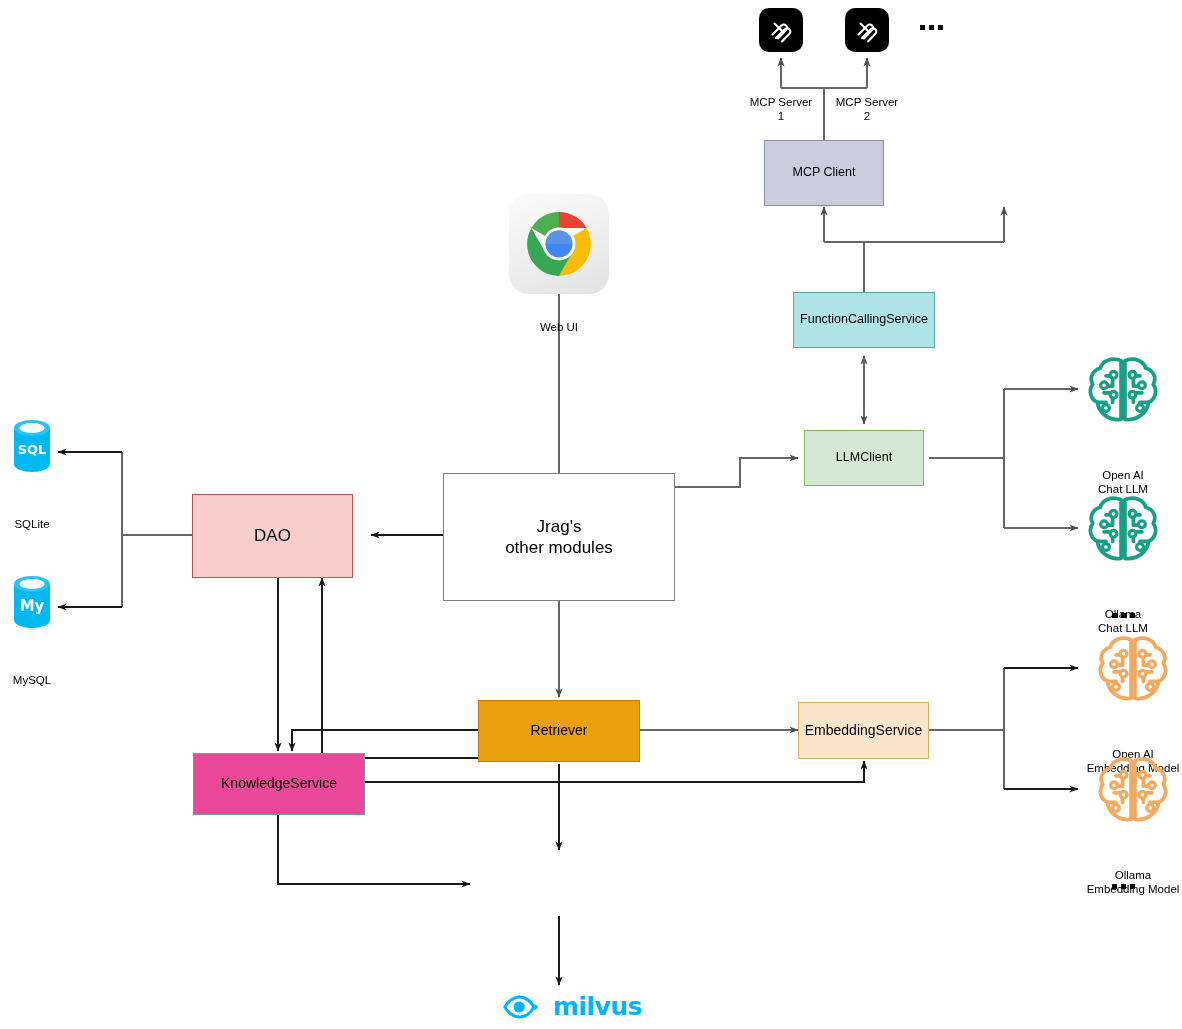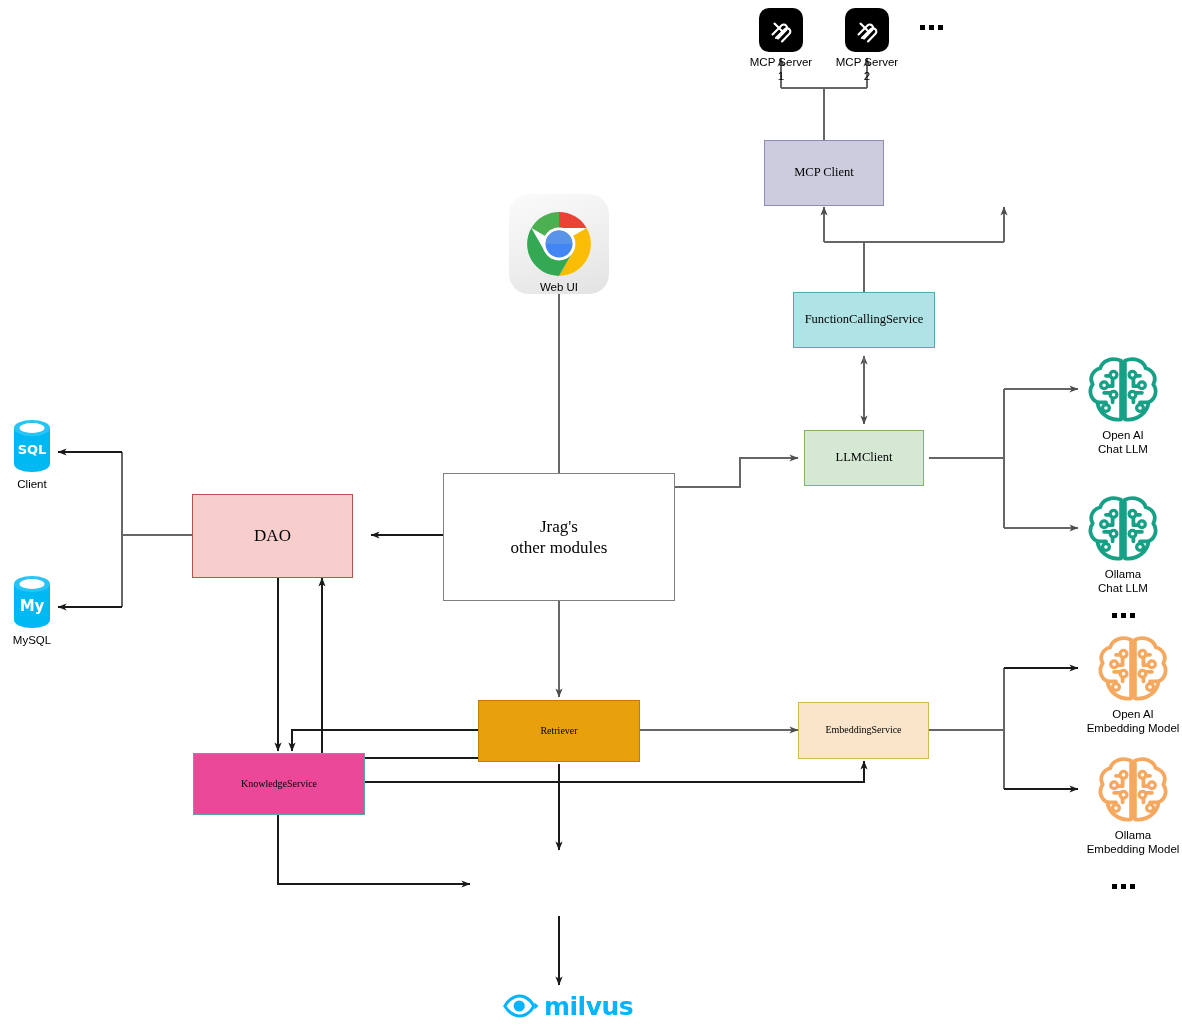--- a/index.html
+++ b/index.html
@@ -29,37 +29,37 @@
   }
   .node {
     position: absolute;
     box-sizing: border-box;
     display: flex;
     align-items: center;
     justify-content: center;
     text-align: center;
     color: #000000;
     line-height: 1.25;
-    font-family: Liberation Serif, serif;
   }
   .box {
     border-width: 1px;
     border-style: solid;
   }
   .box-lg { font-size: 17px; }
   .box-md { font-size: 12.5px; }
-  .box-sm { font-size: 10px; }
+  .box-sm { font-size: 14px; }
 
   
   .iconnode {
     position: absolute;
     display: flex;
     flex-direction: column;
     align-items: center;
     justify-content: flex-start;
+    gap: 40px;
   }
   .caption {
     font-size: 11.5px;
     color: #000000;
     text-align: center;
     line-height: 1.22;
     white-space: pre-line;
     margin-top: 3px;
   }
 
@@ -97,22 +97,22 @@
     justify-content: center;
   }
   .webui-caption {
     margin-top: -14px;
     position: relative;
     z-index: 5;
   }
   .milvus-wrap {
     position: absolute;
     display: flex;
-    align-items: flex-start;
-    gap: 5px;
+    align-items: flex-end;
+    gap: 14px;
   }
   .milvus-word {
     font-family: "DejaVu Sans", sans-serif;
     font-weight: bold;
     font-size: 25px;
     color: #00b4ff;
     letter-spacing: -0.5px;
   }
 </style>
 </head>
@@ -256,21 +256,21 @@
     <span>DAO</span>
   </div>
 
   <div class="iconnode" style="left:4px; top:418px; width:56px;">
     <svg width="44" height="56" viewBox="0 0 44 56">
       <path d="M4 10 L4 46 a18 8 0 0 0 36 0 L40 10 Z" fill="#00b9f2"></path>
       <ellipse cx="22" cy="10" rx="18" ry="8" fill="#29c4f7"></ellipse>
       <ellipse cx="22" cy="10" rx="12.5" ry="5" fill="#ffffff"></ellipse>
       <text x="22" y="36" text-anchor="middle" font-family="DejaVu Sans, sans-serif" font-size="13" font-weight="bold" fill="#ffffff">SQL</text>
     </svg>
-    <div class="caption">Client</div>
+    <div class="caption">SQLite</div>
   </div>
 
   <div class="iconnode" style="left:4px; top:574px; width:56px;">
     <svg width="44" height="56" viewBox="0 0 44 56">
       <path d="M4 10 L4 46 a18 8 0 0 0 36 0 L40 10 Z" fill="#00b9f2"></path>
       <ellipse cx="22" cy="10" rx="18" ry="8" fill="#29c4f7"></ellipse>
       <ellipse cx="22" cy="10" rx="12.5" ry="5" fill="#ffffff"></ellipse>
       <text x="22" y="37" text-anchor="middle" font-family="DejaVu Sans, sans-serif" font-size="15" font-weight="bold" fill="#ffffff">My</text>
     </svg>
     <div class="caption">MySQL</div>

